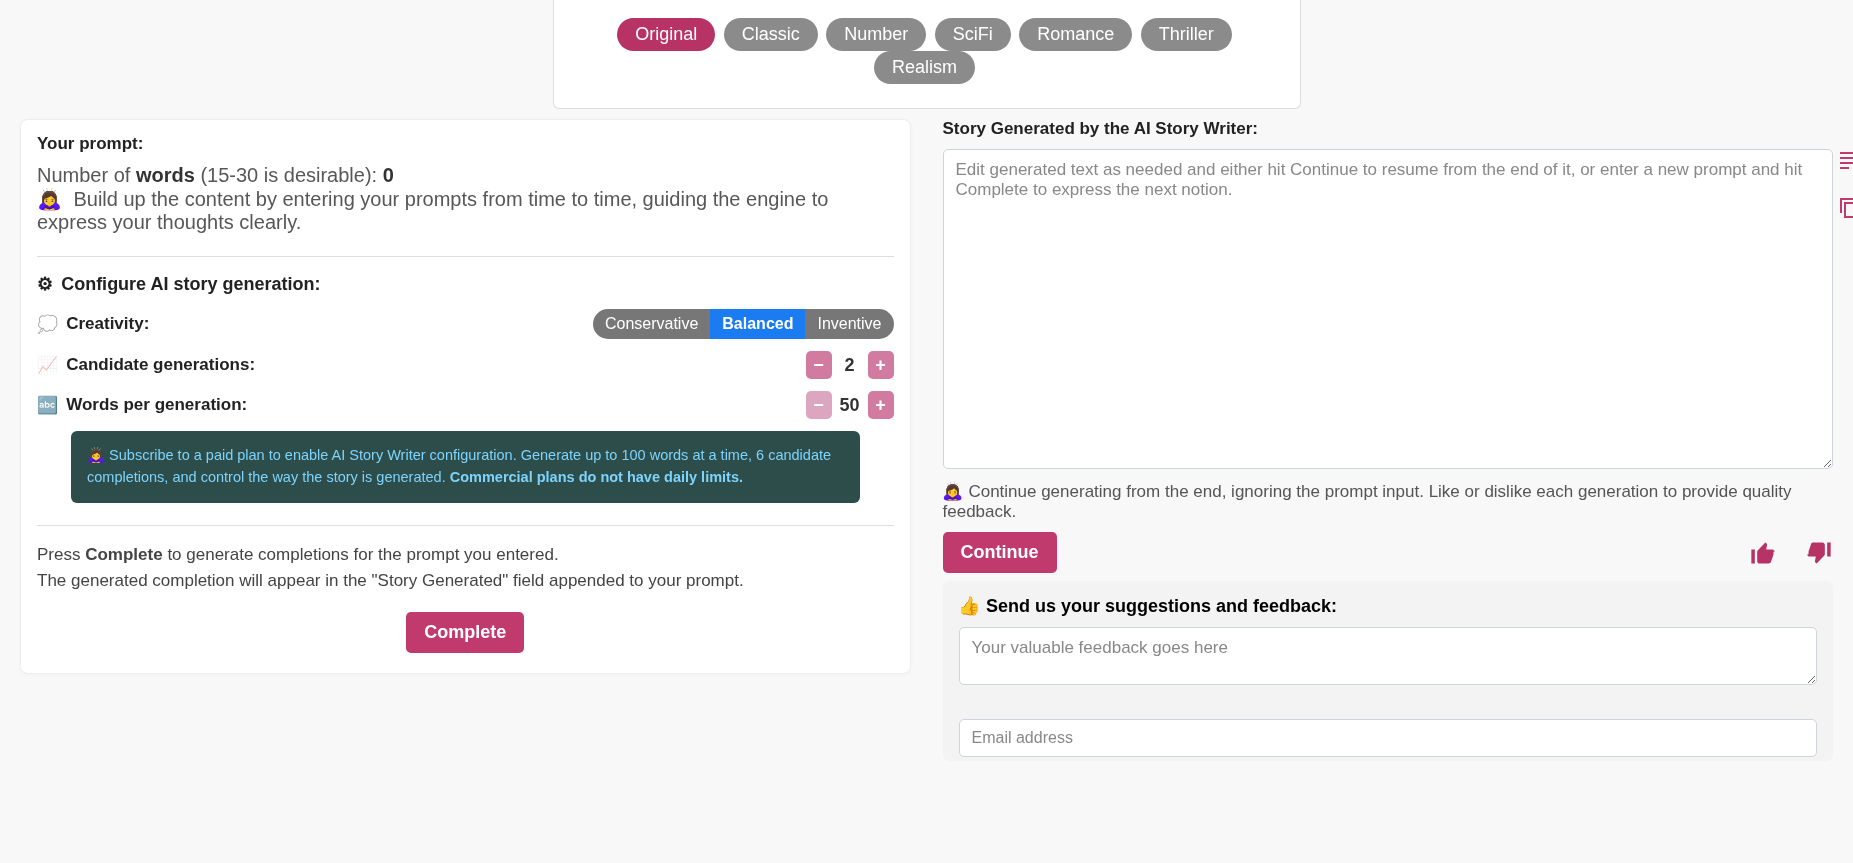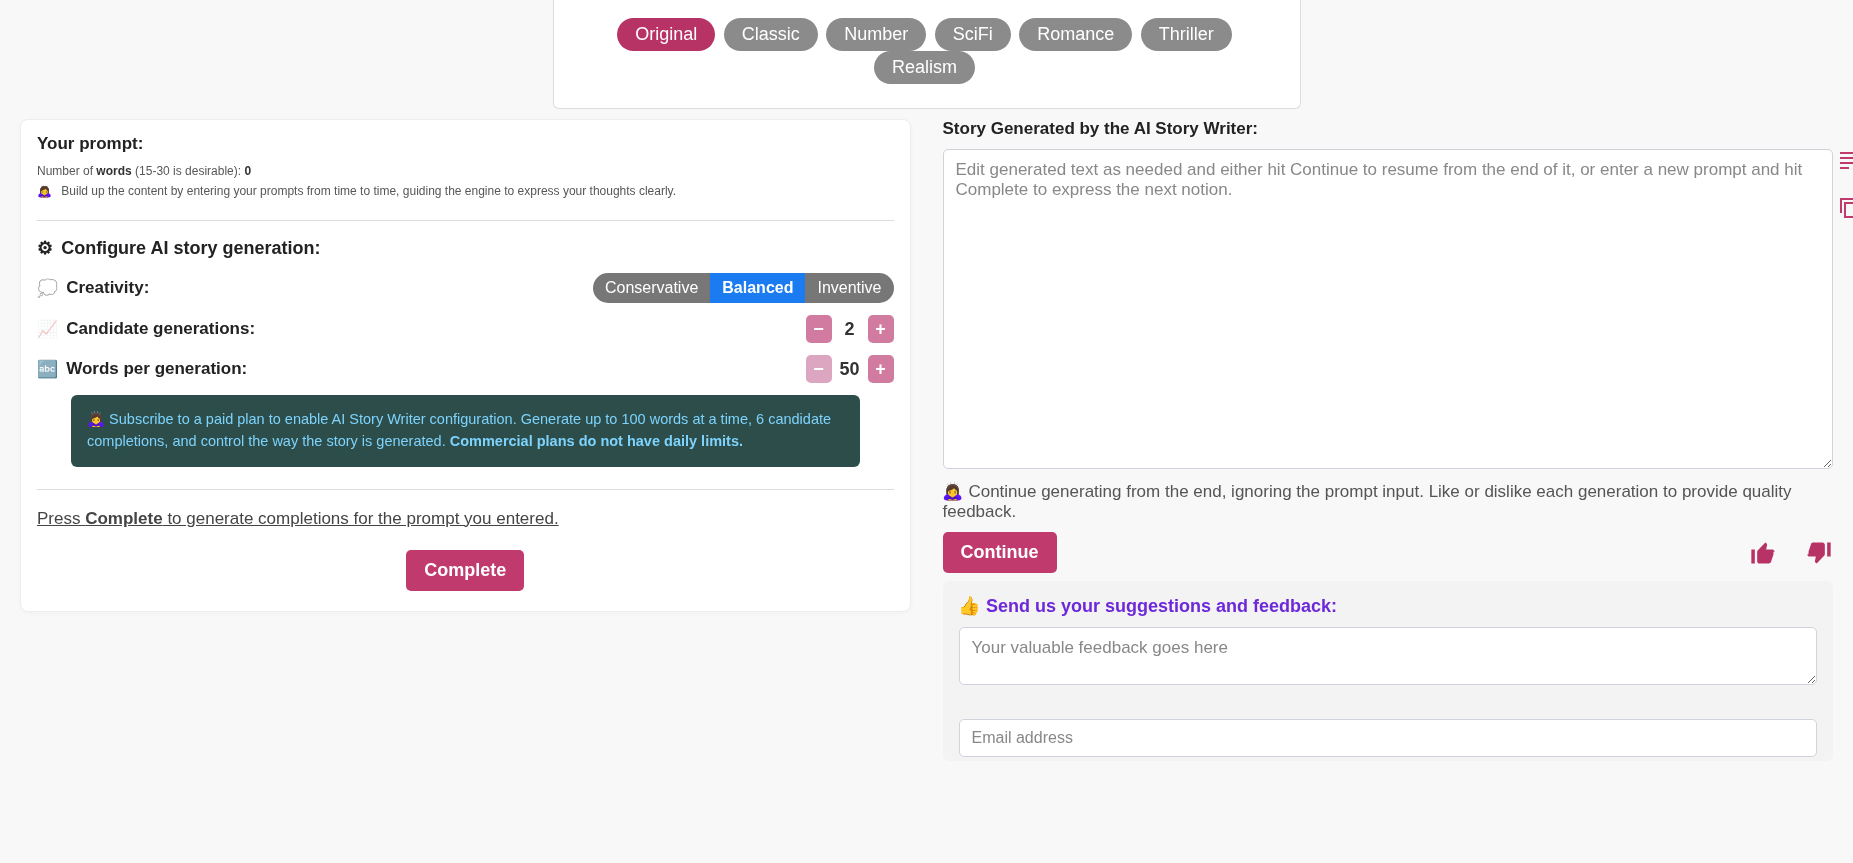--- a/index.html
+++ b/index.html
@@ -58,21 +58,21 @@
     border: 1px solid #ced4da;
     border-radius: 5px;
     padding: 10px 12px;
     font-family: inherit;
     font-size: 17px;
     color: #555;
     resize: both;
   }
   textarea::placeholder { color: #888; }
   .prompt-area { height: 115px; }
-  .hint { color: #575757; font-size: 12px; margin-top: 6px; }
+  .hint { color: #575757; font-size: 20px; margin-top: 0; }
   .hint .strong { font-weight: 700; color: #333; }
   .emoji { margin-right: 6px; }
   hr.sep { border: none; border-top: 1px solid #ddd; margin: 22px 0 16px; }
   .config-title {
     font-weight: 700; font-size: 18px; color: #222;
     display: flex; align-items: center; gap: 8px; margin-bottom: 14px;
   }
   .config-row {
     display: flex; align-items: center; justify-content: space-between;
     margin-bottom: 12px;
@@ -96,21 +96,21 @@
     cursor: pointer; display:flex;align-items:center;justify-content:center;
   }
   .step-btn.muted { background: #dca6c0; }
   .step-val { font-weight: 700; font-size: 18px; min-width: 24px; text-align: center; }
   .notice {
     background: #2d4d4a; color: #7dd3fc; border-radius: 6px;
     padding: 14px 16px; font-size: 14.5px; line-height: 1.5;
     margin: 8px 34px 0;
   }
   .notice .bold { font-weight: 700; }
-  .instr { color: #444; font-size: 17px; margin-top: 10px; line-height: 1.55; text-decoration: underline; }
+  .instr { color: #444; font-size: 17px; margin-top: 10px; line-height: 1.55; }
   .instr .bold { font-weight: 700; }
   .complete-btn, .continue-btn {
     background: #c03a6d; color: #fff; border: none; border-radius: 5px;
     padding: 10px 18px; font-size: 18px; font-weight: 700; cursor: pointer;
   }
   .complete-wrap { text-align: center; margin-top: 18px; }
   .output-wrap { position: relative; }
   .output-area { height: 320px; }
   .side-icons {
     position: absolute; right: -28px; top: 2px;
@@ -122,21 +122,21 @@
   .feedback-bar {
     display: flex; align-items: center; justify-content: space-between;
     margin-top: 10px;
   }
   .thumbs { display: flex; gap: 28px; color: #c03a6d; font-size: 26px; }
   .thumbs span { cursor: pointer; }
   .feedback-section {
     background: #f3f3f3; padding: 14px 16px 4px; margin-top: 8px;
     border-radius: 6px;
   }
-  .feedback-head { font-weight: 700; font-size: 18px; color: #6d28d9; margin-bottom: 10px; }
+  .feedback-head { font-weight: 700; font-size: 18px; color: #000000; margin-bottom: 10px; }
   .feedback-area { height: 58px; font-size: 16px; background: #fff; margin-bottom: 30px; }
   .email-input {
     width: 100%; border: 1px solid #ced4da; border-radius: 5px;
     padding: 9px 12px; font-size: 16px; background: #fff;
   }
   .email-input::placeholder { color: #888; }
   .faded-emoji { opacity: 0.35; }
   svg { display: block; }
 </style>
 </head>
@@ -209,20 +209,21 @@
       </div>
 
       <div class="notice">
         <span>🙇‍♀️</span><span> Subscribe to a paid plan to enable AI Story Writer configuration. Generate up to 100 words at a time, 6 candidate completions, and control the way the story is generated. </span><span class="bold">Commercial plans do not have daily limits.</span>
       </div>
 
       <hr class="sep">
 
       <div class="instr">
         <span>Press </span><span class="bold">Complete</span><span> to generate completions for the prompt you entered.</span><br>
+        <span>The generated completion will appear in the "Story Generated" field appended to your prompt.</span>
       </div>
 
       <div class="complete-wrap">
         <button class="complete-btn">Complete</button>
       </div>
     </div>
   </div>
 
   <div class="col-right">
     <div>

